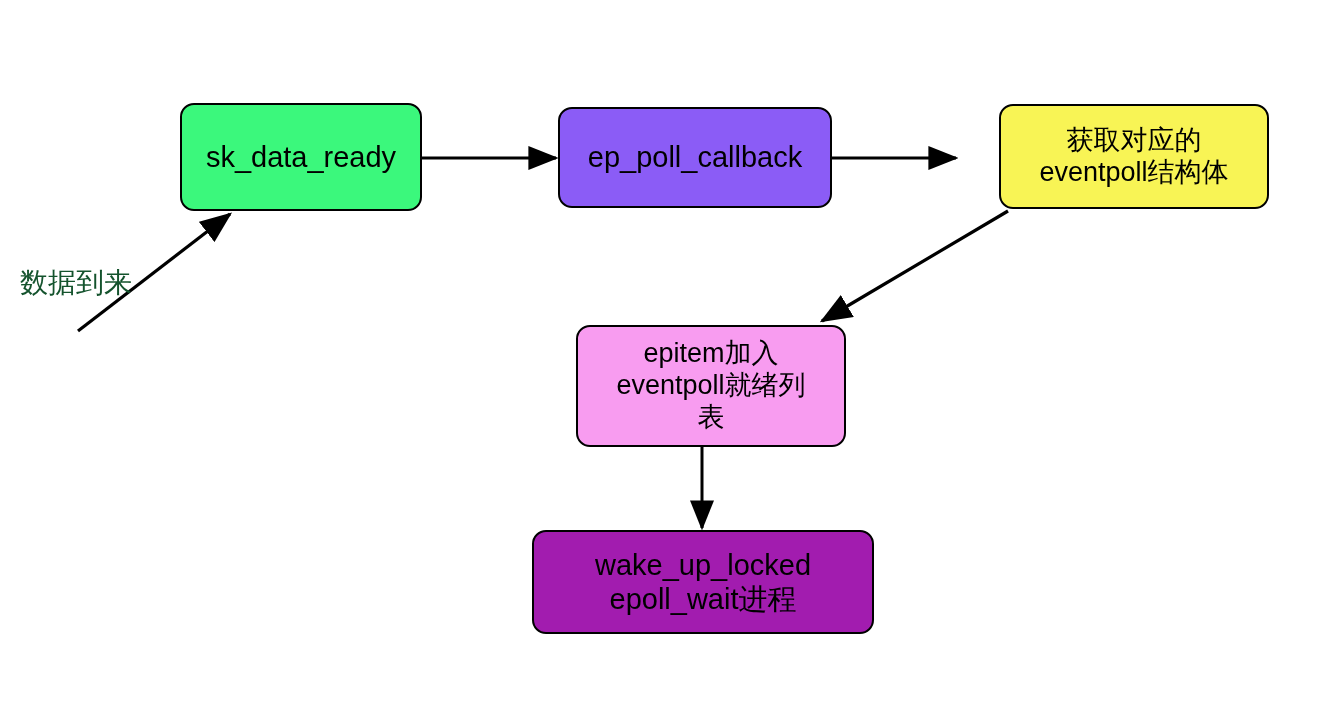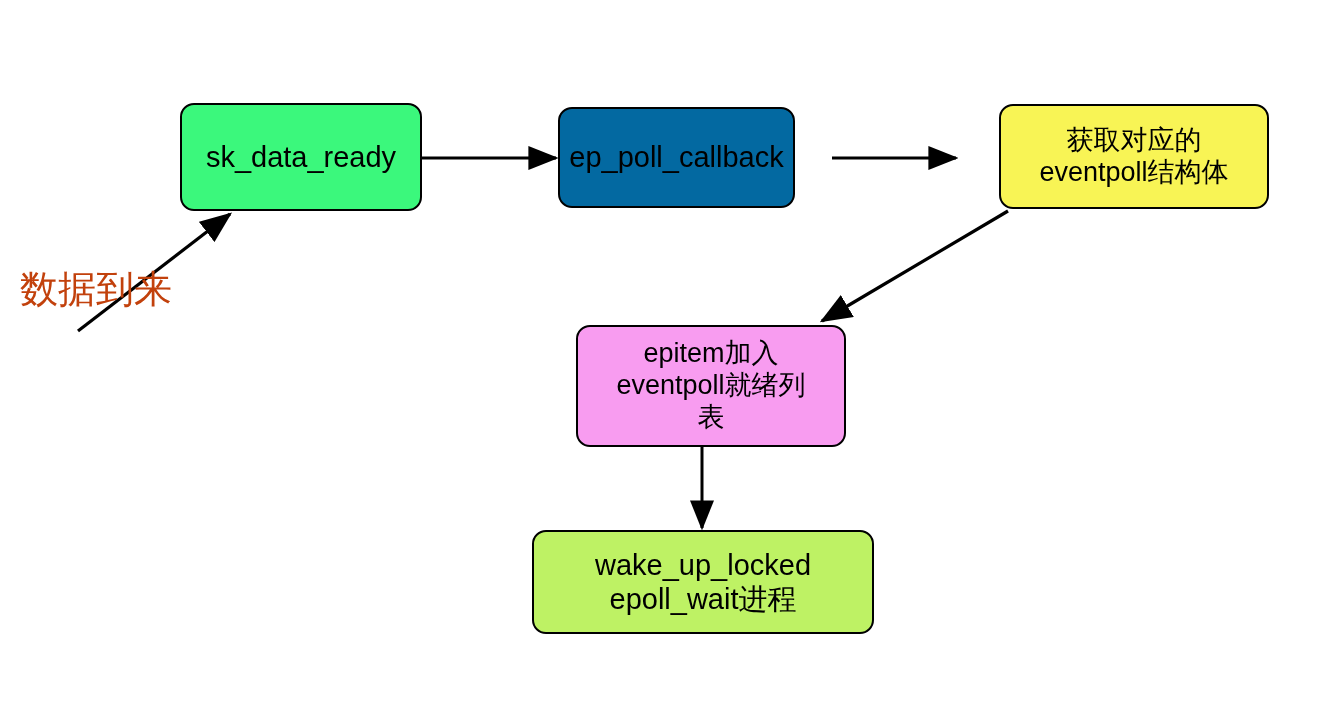--- a/index.html
+++ b/index.html
@@ -53,23 +53,23 @@
     top: 103px;
     width: 242px;
     height: 108px;
     background: #3bf87c;
     font-size: 29px;
   }
 
   #node-ep-poll-callback {
     left: 558px;
     top: 107px;
-    width: 237px;
+    width: 274px;
     height: 101px;
-    background: #0369a1;
+    background: #8b5cf6;
     font-size: 29px;
   }
 
   #node-get-eventpoll {
     left: 958px;
     top: 104px;
     width: 270px;
     height: 105px;
     background: #f8f455;
     font-size: 27px;
@@ -84,30 +84,30 @@
     background: #f89cf0;
     font-size: 27px;
     margin-left: 8px;
   }
 
   #node-wake-up-locked {
     left: 532px;
     top: 530px;
     width: 342px;
     height: 104px;
-    background: #bef264;
+    background: #a21caf;
     font-size: 29px;
   }
 
   #label-data-arrives {
     position: absolute;
     left: 20px;
     top: 264px;
-    font-size: 38px;
-    color: #c2410c;
+    font-size: 28px;
+    color: #14532d;
     white-space: nowrap;
   }
 </style>
 </head>
 <body>
 
 <div id="diagram-canvas">
 
   <svg class="edge-layer" viewBox="0 0 1320 704" width="1320" height="704" xmlns="http://www.w3.org/2000/svg">
     <defs>

